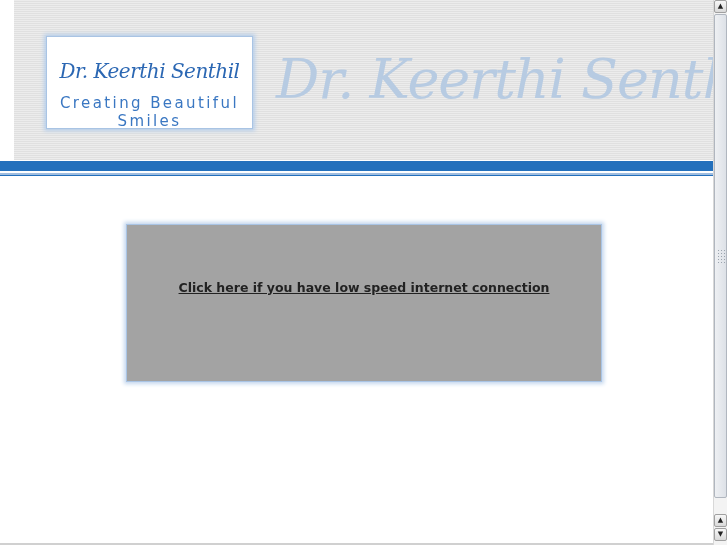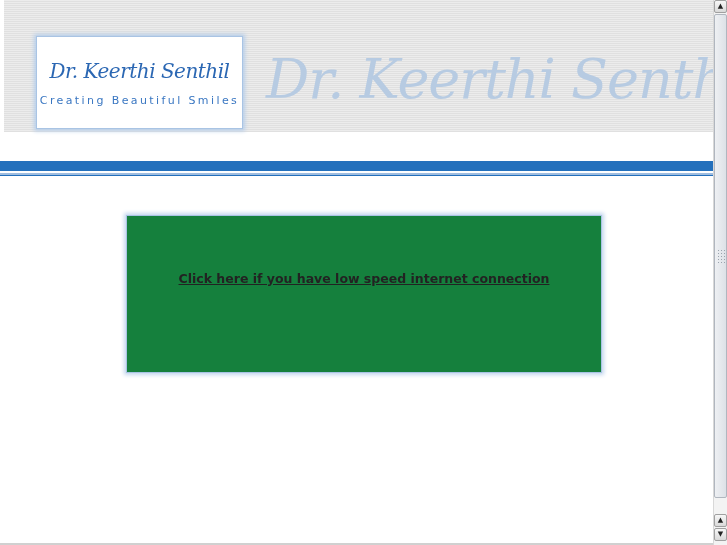--- a/index.html
+++ b/index.html
@@ -3,51 +3,51 @@
 <meta charset="utf-8">
 <style>
   html, body { margin:0; padding:0; }
   body {
     width:727px; height:545px; overflow:hidden; position:relative;
     background:#ffffff;
     font-family:"DejaVu Sans", sans-serif;
   }
   .viewport { position:absolute; left:0; top:0; width:713px; height:545px; overflow:hidden; background:#fff; }
   .header {
-    position:absolute; left:4px; top:0; width:713px; height:132px;
+    position:absolute; left:14px; top:0; width:713px; height:160px;
     background: repeating-linear-gradient(to bottom, #ececec 0px, #ececec 1px, #e0e0e0 1px, #e0e0e0 2px);
   }
   .logo-box {
     position:absolute; left:32px; top:36px; width:205px; height:91px;
     background:#ffffff;
     border:1px solid #a9c4e4;
     box-shadow:0 0 4px 2px #b8cfea;
   }
   .logo-name {
     position:absolute; left:0; width:100%; top:22px; text-align:center;
     font-family:"DejaVu Serif", serif; font-style:italic;
     font-size:20px; color:#2b67b3; letter-spacing:-0.5px;
   }
   .logo-tagline {
     position:absolute; left:0; width:100%; top:57px; text-align:center;
-    font-family:"DejaVu Sans", sans-serif; font-size:11px; color:#3a77c2;
+    font-family:"DejaVu Sans", sans-serif; font-size:15px; color:#3a77c2;
     letter-spacing:2.4px;
   }
   .watermark {
     position:absolute; left:262px; top:48px; width:450px;
     font-family:"DejaVu Serif", serif; font-style:italic;
     font-size:54px; color:#b7cbe2; letter-spacing:-1px; white-space:nowrap;
   }
   .stripe-main { position:absolute; left:0; top:161px; width:713px; height:10px; background:#2470bc; }
   .stripe-gap { position:absolute; left:0; top:171px; width:713px; height:2px; background:#ffffff; }
   .stripe-thin1 { position:absolute; left:0; top:173px; width:713px; height:2px; background:#9fbde0; }
   .stripe-thin2 { position:absolute; left:0; top:175px; width:713px; height:1px; background:#2470bc; }
   .panel {
-    position:absolute; left:126px; top:215px; width:474px; height:156px;
-    background:#15803d; border:1px solid #a9c4e4;
+    position:absolute; left:126px; top:224px; width:474px; height:156px;
+    background:#a3a3a3; border:1px solid #a9c4e4;
     box-shadow:0 0 4px 2px #c4d7ee;
   }
   .link {
     position:absolute; left:0; width:100%; text-align:center;
     font-size:12.5px; font-weight:bold; color:#222; text-decoration:underline;
     cursor:pointer;
   }
   .link.low { top:55px; }
   .link.high { top:101px; }
   

